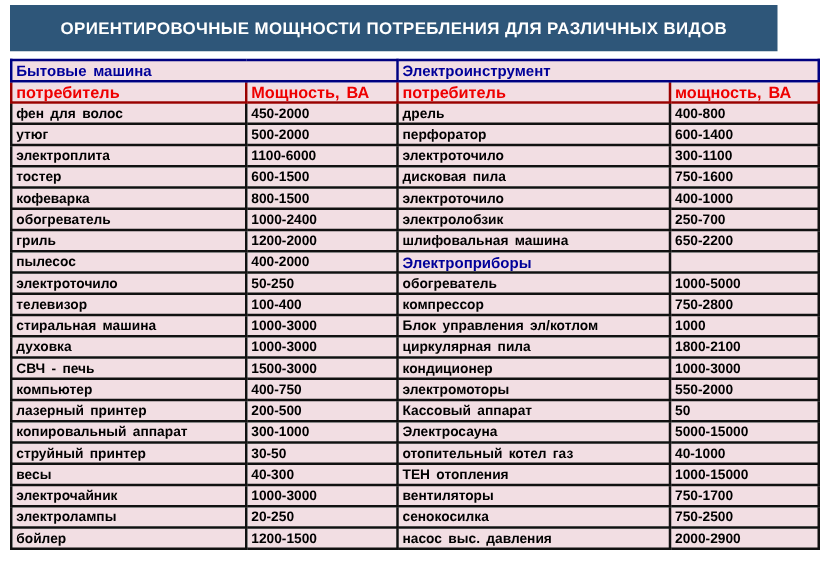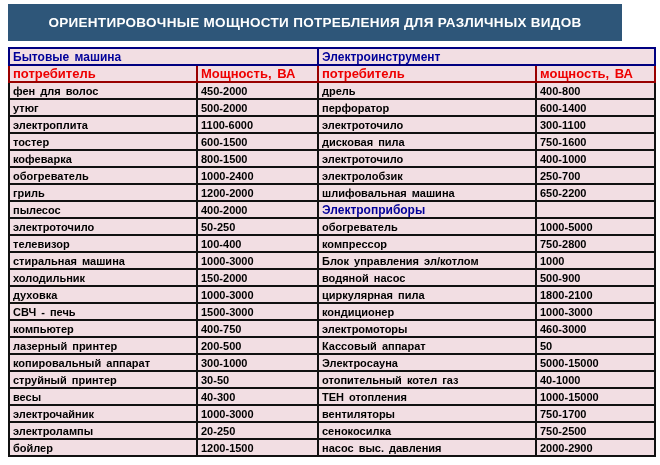--- a/index.html
+++ b/index.html
@@ -126,42 +126,36 @@
         <td>компрессор</td>
         <td>750-2800</td>
       </tr>
       <tr>
         <td>стиральная машина</td>
         <td>1000-3000</td>
         <td>Блок управления эл/котлом</td>
         <td>1000</td>
       </tr>
       <tr>
-        <td>холодильник</td>
-        <td>150-2000</td>
-        <td>водяной насос</td>
-        <td>500-900</td>
-      </tr>
-      <tr>
         <td>духовка</td>
         <td>1000-3000</td>
         <td>циркулярная пила</td>
         <td>1800-2100</td>
       </tr>
       <tr>
         <td>СВЧ - печь</td>
         <td>1500-3000</td>
         <td>кондиционер</td>
         <td>1000-3000</td>
       </tr>
       <tr>
         <td>компьютер</td>
         <td>400-750</td>
         <td>электромоторы</td>
-        <td>460-3000</td>
+        <td>550-2000</td>
       </tr>
       <tr>
         <td>лазерный принтер</td>
         <td>200-500</td>
         <td>Кассовый аппарат</td>
         <td>50</td>
       </tr>
       <tr>
         <td>копировальный аппарат</td>
         <td>300-1000</td>

